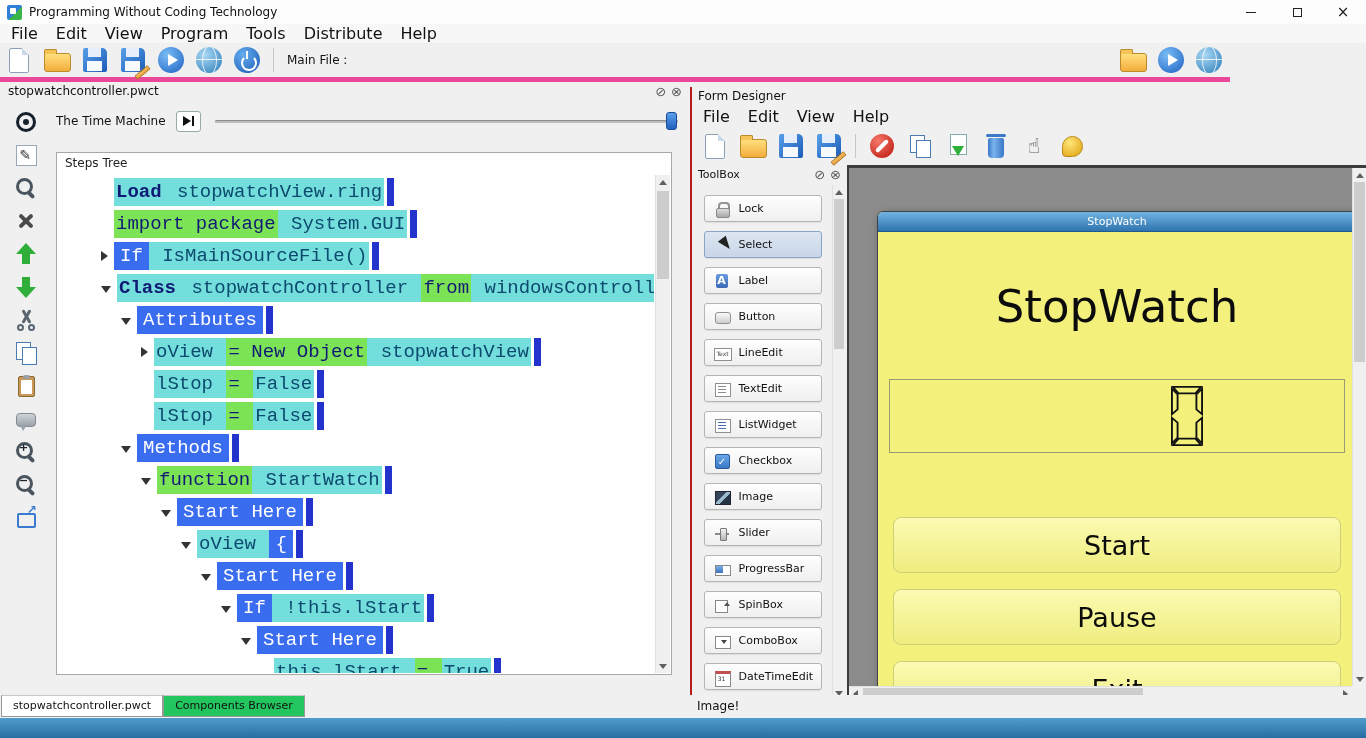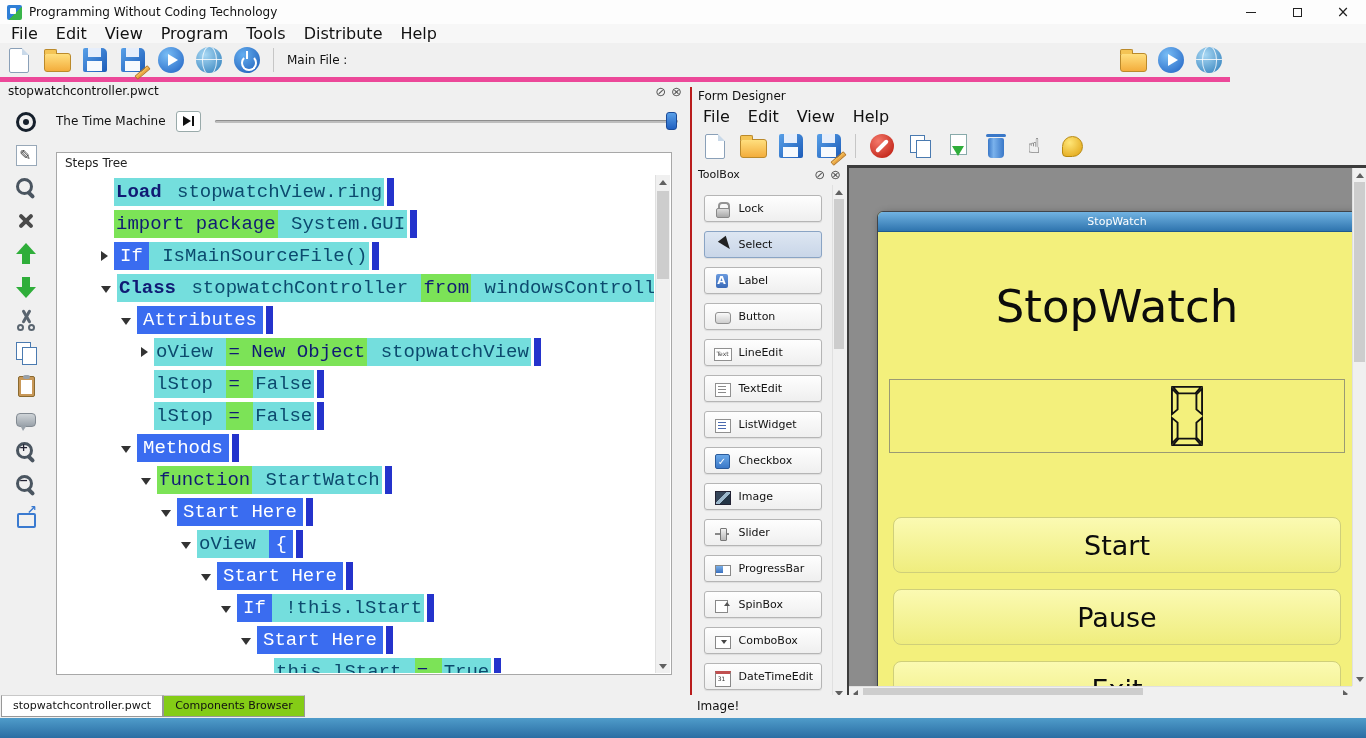--- a/index.html
+++ b/index.html
@@ -179,21 +179,21 @@
   .pw-titlebar { height:20px; background:linear-gradient(#71b3e2,#2f74ae); display:flex; align-items:center; justify-content:center; color:#fff; font-size:11px; border-bottom:1px solid #1f5a8e; }
   .pw-heading { margin-top:48px; text-align:center; font-size:45px; color:#0c0c0c; }
   .pw-lcd { margin:46px 11px 0; height:74px; border:1px solid #9a9a74; background:#f3f07c; display:flex; align-items:center; justify-content:center; }
   .pw-lcd svg { transform:translateX(70px); }
   .pw-buttons { margin-top:64px; display:flex; flex-direction:column; gap:16px; padding:0 15px; }
   .pw-btn { height:56px; border:1px solid #cfcf7a; border-radius:8px; background:linear-gradient(#fbfab2,#efed7e); display:flex; align-items:center; justify-content:center; font-size:27px; color:#0c0c0c; }
 
   
   .bottom-bar { position:absolute; top:695px; left:0; width:1366px; height:23px; background:#f0f0f0; }
   .tabs { display:flex; padding-left:1px; }
-  .tab { font-size:11px; padding:3px 11px 4px; border:1px solid #989898; border-top:1px solid #c8c8c8; background:#84cc16; }
+  .tab { font-size:11px; padding:3px 11px 4px; border:1px solid #989898; border-top:1px solid #c8c8c8; background:#22c55e; }
   .tab.active { background:#fff; }
   .status { position:absolute; left:697px; top:4px; font-size:12px; }
   .bottom-strip { position:absolute; top:718px; left:0; width:1366px; height:20px; background:linear-gradient(#4f9cca,#2a6da3); }
 </style>
 </head>
 <body>
 
 <div class="titlebar">
   <div class="app-icon"></div>
   <div class="win-title">Programming Without Coding Technology</div>

